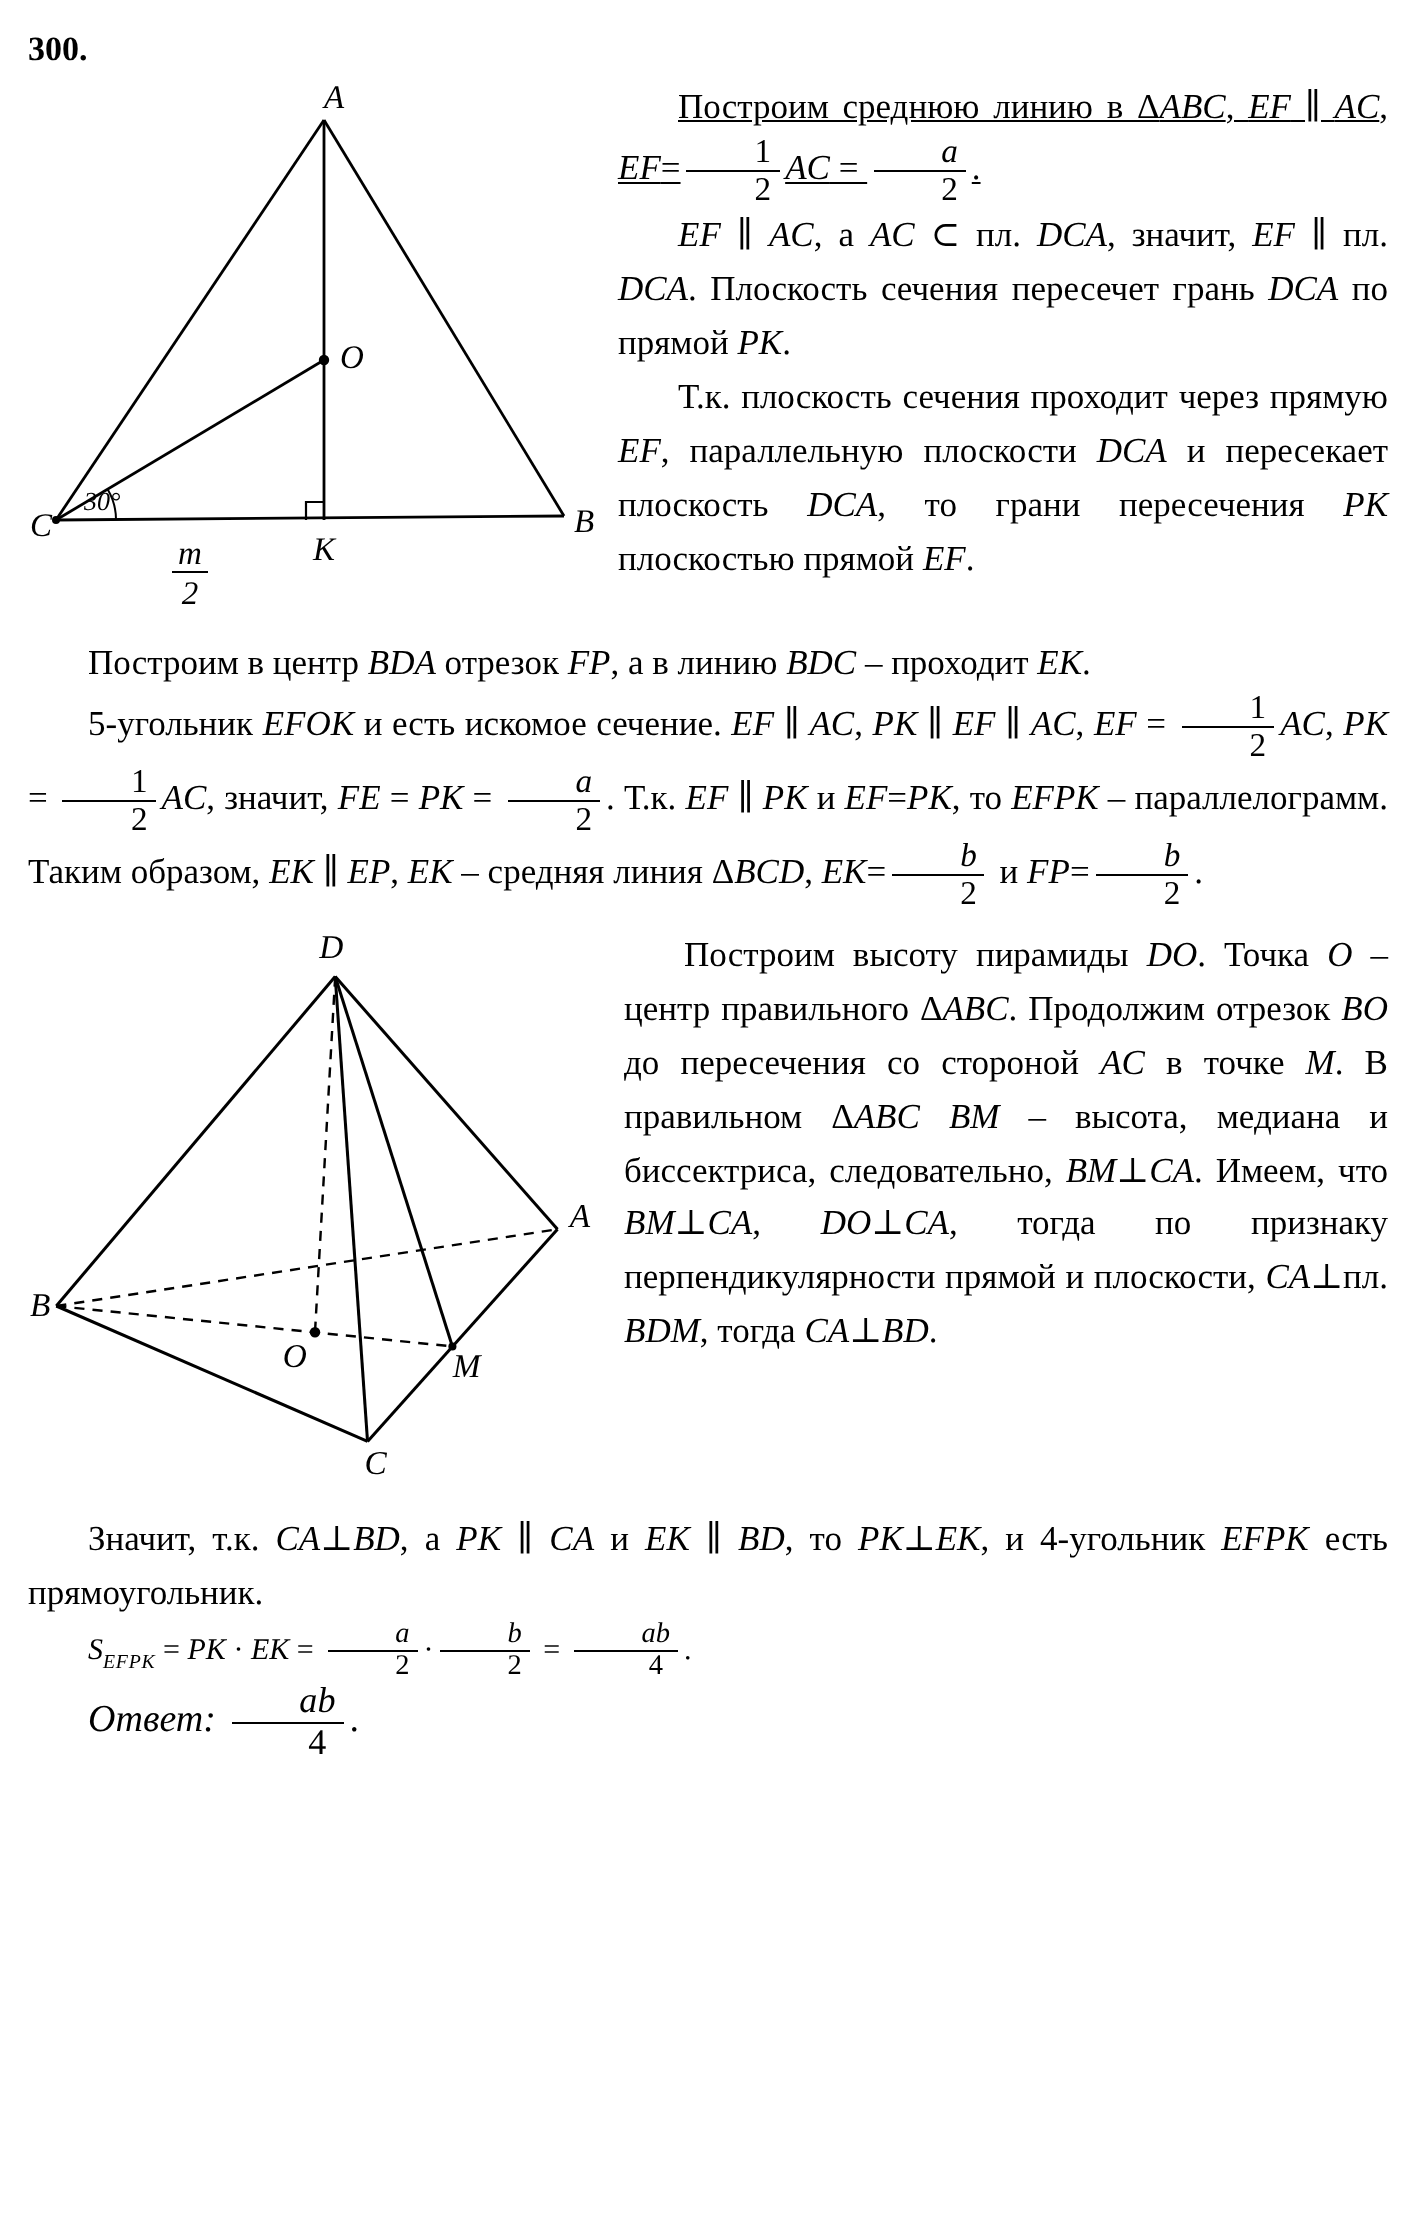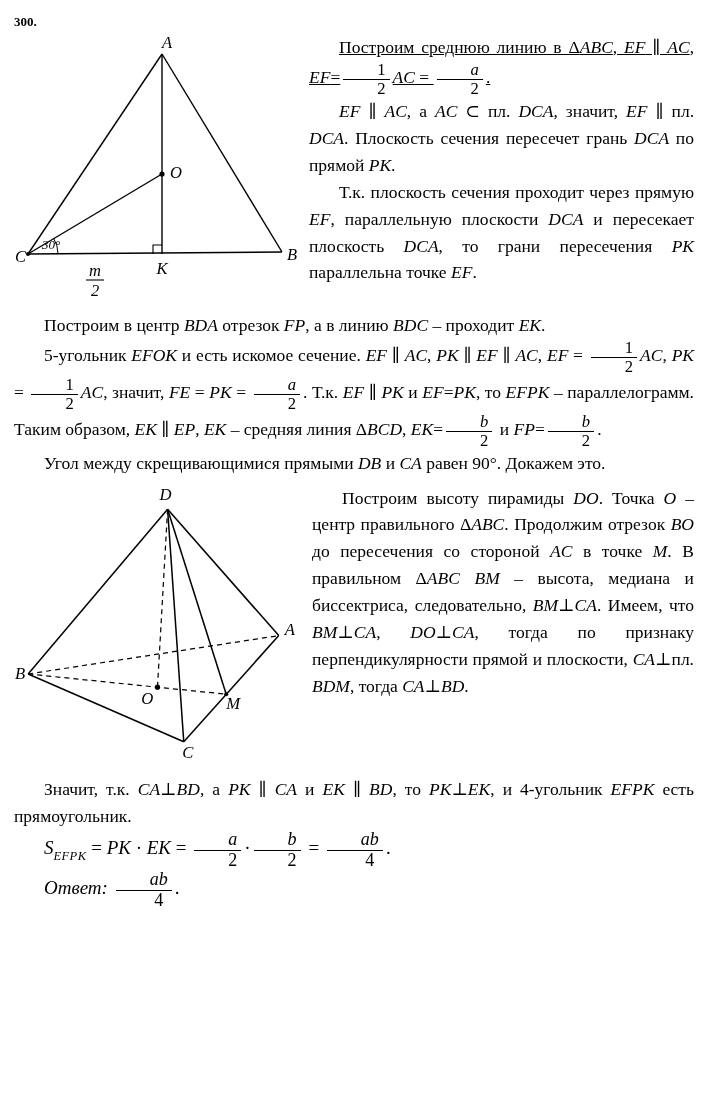--- a/index.html
+++ b/index.html
@@ -9,21 +9,21 @@
     min-height: 1111px;
     padding: 10px 14px 18px 14px;
     background: #ffffff;
     color: #000;
     font-family: "Liberation Serif", "DejaVu Serif", serif;
     font-size: 17.5px;
     line-height: 1.54;
   }
   .problem-number {
     font-weight: bold;
-    font-size: 13px;
+    font-size: 17px;
     margin: 2px 0 2px 0;
   }
   p.para {
     margin: 0;
     text-align: justify;
     text-indent: 30px;
   }
   .sp-top { margin-top: 13px; text-decoration: underline; }
   .sp-top-sm { margin-top: 5px; }
   .sect { margin: 0; }
@@ -48,21 +48,21 @@
     line-height: 1.08;
     margin: 0 3px;
     font-size: 0.95em;
   }
   .frac .fnum { border-bottom: 1.2px solid #000; padding: 0 4px; }
   .frac .fden { padding: 0 4px; }
   .frac.fi .fnum { font-style: italic; }
   .formula {
     margin: 12px 0 4px 0;
     text-indent: 34px;
-    font-size: 19px;
+    font-size: 15px;
     text-align: left;
   }
   .answer {
     margin: 10px 0 0 0;
     text-indent: 34px;
     font-size: 19px;
     text-align: left;
   }
   svg text {
     font-family: "Liberation Serif", "DejaVu Serif", serif;
@@ -106,41 +106,40 @@
     </div>
 
     <p class="para sp-top"><span>Построим среднюю линию в Δ</span><span class="it">ABC</span><span>, </span><span class="it">EF</span><span> ∥ </span><span class="it">AC</span><span>, </span><span class="it">EF</span><span>=</span><span class="frac">
           <span class="fnum">1</span>
           <span class="fden">2</span>
         </span><span class="it">AC</span><span> = </span><span class="frac fi">
           <span class="fnum">a</span>
           <span class="fden">2</span>
         </span><span>.</span></p>
     <p class="para sp-top-sm"><span class="it">EF</span><span> ∥ </span><span class="it">AC</span><span>, а </span><span class="it">AC</span><span> ⊂ пл. </span><span class="it">DCA</span><span>, значит, </span><span class="it">EF</span><span> ∥ пл. </span><span class="it">DCA</span><span>. Плоскость сечения пересечет грань </span><span class="it">DCA</span><span> по прямой </span><span class="it">PK</span><span>.</span></p>
-    <p class="para"><span>Т.к. плоскость сечения проходит через прямую </span><span class="it">EF</span><span>, параллельную плоскости </span><span class="it">DCA</span><span> и пересекает плоскость </span><span class="it">DCA</span><span>, то грани пересечения </span><span class="it">PK</span><span> параллельна точке </span><span class="it">EF</span><span>.</span></p>
+    <p class="para"><span>Т.к. плоскость сечения проходит через прямую </span><span class="it">EF</span><span>, параллельную плоскости </span><span class="it">DCA</span><span> и пересекает плоскость </span><span class="it">DCA</span><span>, то грани пересечения </span><span class="it">PK</span><span> плоскостью прямой </span><span class="it">EF</span><span>.</span></p>
   </div>
 
   <p class="para clear"><span>Построим в центр </span><span class="it">BDA</span><span> отрезок </span><span class="it">FP</span><span>, а в линию </span><span class="it">BDC</span><span> – проходит </span><span class="it">EK</span><span>.</span></p>
   <p class="para"><span>5-угольник </span><span class="it">EFOK</span><span> и есть искомое сечение. </span><span class="it">EF</span><span> ∥ </span><span class="it">AC</span><span>, </span><span class="it">PK</span><span> ∥ </span><span class="it">EF</span><span> ∥ </span><span class="it">AC</span><span>, </span><span class="it">EF</span><span> = </span><span class="frac">
         <span class="fnum">1</span>
         <span class="fden">2</span>
       </span><span class="it">AC</span><span>, </span><span class="it">PK</span><span> = </span><span class="frac">
         <span class="fnum">1</span>
         <span class="fden">2</span>
       </span><span class="it">AC</span><span>, значит, </span><span class="it">FE</span><span> = </span><span class="it">PK</span><span> = </span><span class="frac fi">
         <span class="fnum">a</span>
         <span class="fden">2</span>
       </span><span>. Т.к. </span><span class="it">EF</span><span> ∥ </span><span class="it">PK</span><span> и </span><span class="it">EF</span><span>=</span><span class="it">PK</span><span>, то </span><span class="it">EFPK</span><span> – параллелограмм. Таким образом, </span><span class="it">EK</span><span> ∥ </span><span class="it">EP</span><span>, </span><span class="it">EK</span><span> – средняя линия Δ</span><span class="it">BCD</span><span>, </span><span class="it">EK</span><span>=</span><span class="frac fi">
         <span class="fnum">b</span>
         <span class="fden">2</span>
       </span><span> и </span><span class="it">FP</span><span>=</span><span class="frac fi">
         <span class="fnum">b</span>
         <span class="fden">2</span>
       </span><span>.</span></p>
-  <p class="para"><span>Угол между скрещивающимися прямыми </span><span class="it">DB</span><span> и </span><span class="it">CA</span><span> равен 90°. Докажем это.</span></p>
 
   <div class="sect sect2">
     <div class="fig fig2">
       <svg width="288" height="278" viewBox="0 0 285 275">
         <g stroke="#000" stroke-width="1.5" fill="none">
           <path d="M152,22 L14,185"></path>
           <path d="M152,22 L262,147"></path>
           <path d="M152,22 L168,252"></path>
           <path d="M14,185 L168,252"></path>
           <path d="M168,252 L262,147"></path>

